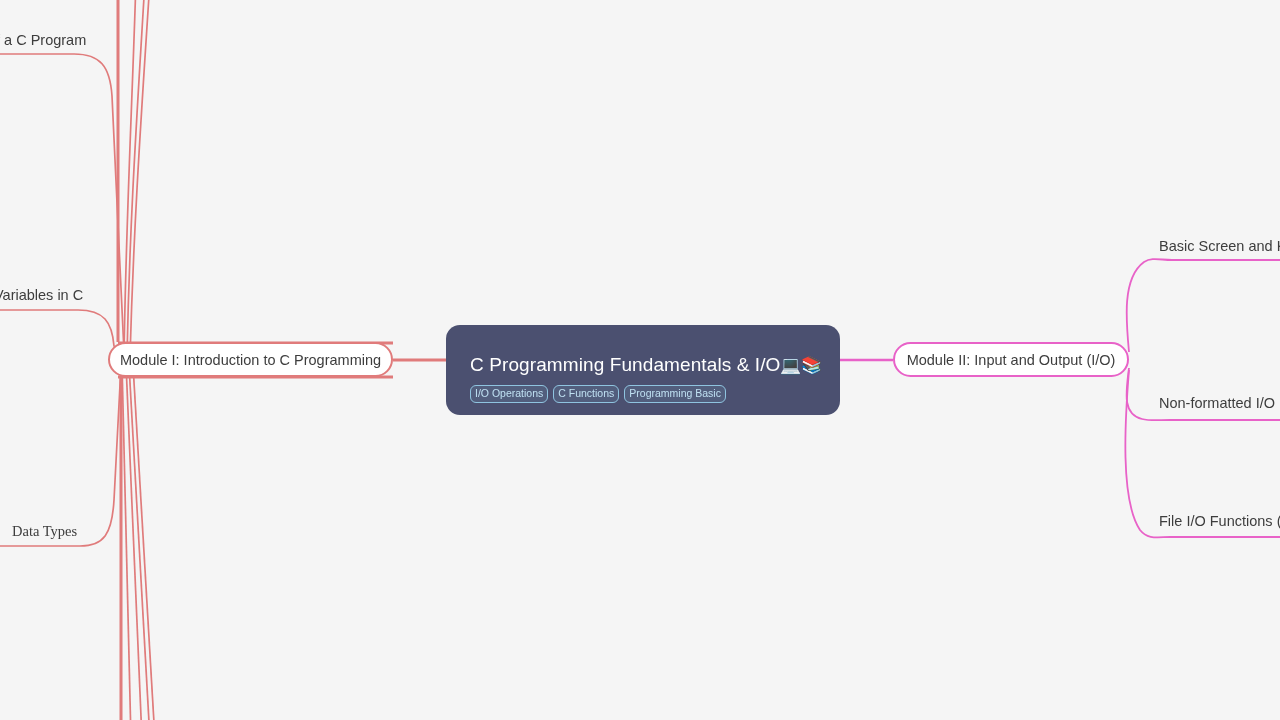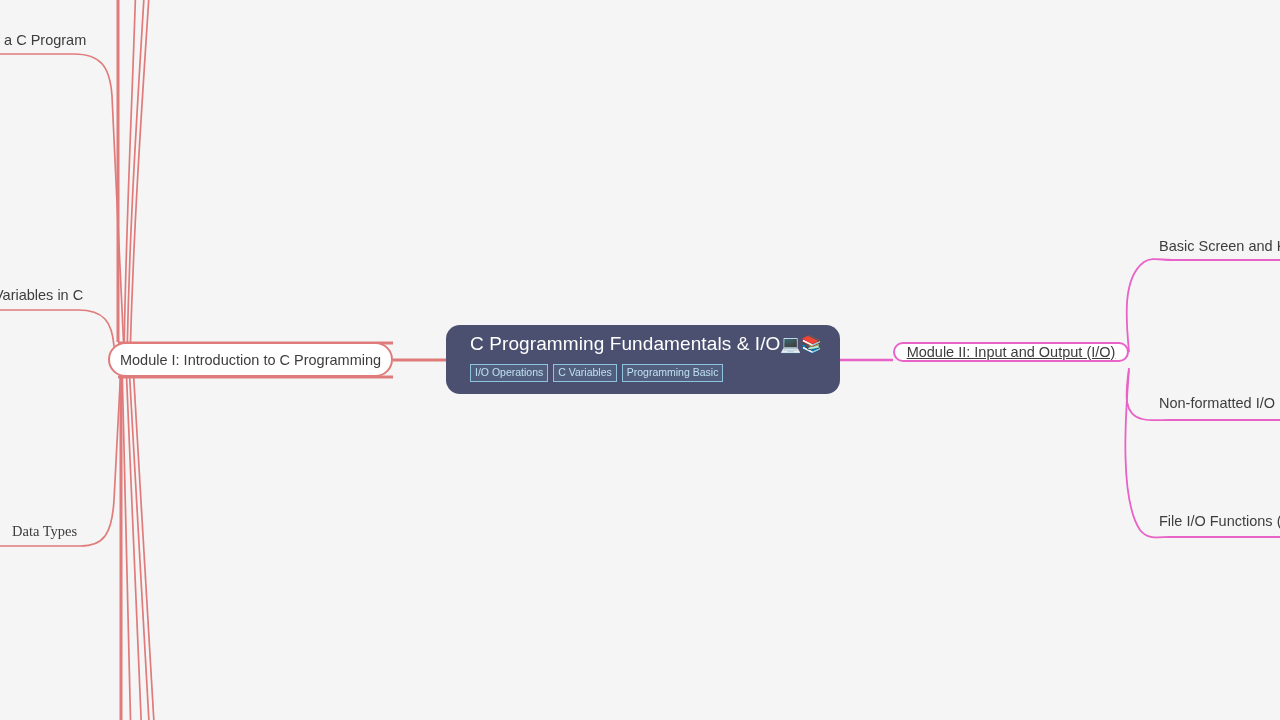--- a/index.html
+++ b/index.html
@@ -33,21 +33,21 @@
 
   
   .root-node {
     position: absolute;
     left: 446px;
     top: 325px;
     width: 394px;
     box-sizing: border-box;
     background: #4b5070;
     border-radius: 14px;
-    padding: 7px 22px 12px 24px;
+    padding: 28px 22px 12px 24px;
   }
   .root-title {
     color: #ffffff;
     font-size: 19px;
     line-height: 24px;
     font-weight: 400;
     white-space: nowrap;
     letter-spacing: 0.1px;
   }
   .root-title .emoji {
@@ -56,21 +56,21 @@
   }
   .root-tags {
     margin-top: 7px;
     display: flex;
     gap: 5px;
   }
   .tag {
     border: 1px solid #8fc4e0;
     color: #bfe0f2;
     background: rgba(143, 196, 224, 0.12);
-    border-radius: 0;
+    border-radius: 6px;
     font-size: 10.5px;
     line-height: 13px;
     padding: 1px 4px 2px 4px;
     white-space: nowrap;
   }
 
   
   .module-node {
     position: absolute;
     background: #ffffff;
@@ -87,23 +87,22 @@
     left: 108px;
     top: 342px;
     width: 285px;
     height: 35px;
     border: 2px solid #e07b7b;
   }
   .module-right {
     left: 893px;
     top: 342px;
     width: 236px;
-    height: 20px;
+    height: 35px;
     border: 2px solid #e862c8;
-    text-decoration: underline;
   }
 
   
   .leaf-label {
     position: absolute;
     color: #3d3d3d;
     font-size: 14.5px;
     line-height: 20px;
     white-space: nowrap;
   }
@@ -153,21 +152,21 @@
 
     <path fill="none" stroke="#e862c8" stroke-width="1.8" d="M 1129 370 C 1125 420 1120 500 1140 530 C 1148 540 1158 537 1170 537 L 1300 537"></path>
   </svg>
 
   <div class="root-node">
     <div class="root-title">
       <span>C Programming Fundamentals &amp; I/O</span><span class="emoji">💻📚</span>
     </div>
     <div class="root-tags">
       <span class="tag">I/O Operations</span>
-      <span class="tag">C Variables</span>
+      <span class="tag">C Functions</span>
       <span class="tag">Programming Basic</span>
     </div>
   </div>
 
   <div class="module-node module-left">
     <span>Module I: Introduction to C Programming</span>
   </div>
 
   <div class="module-node module-right">
     <span>Module II: Input and Output (I/O)</span>

